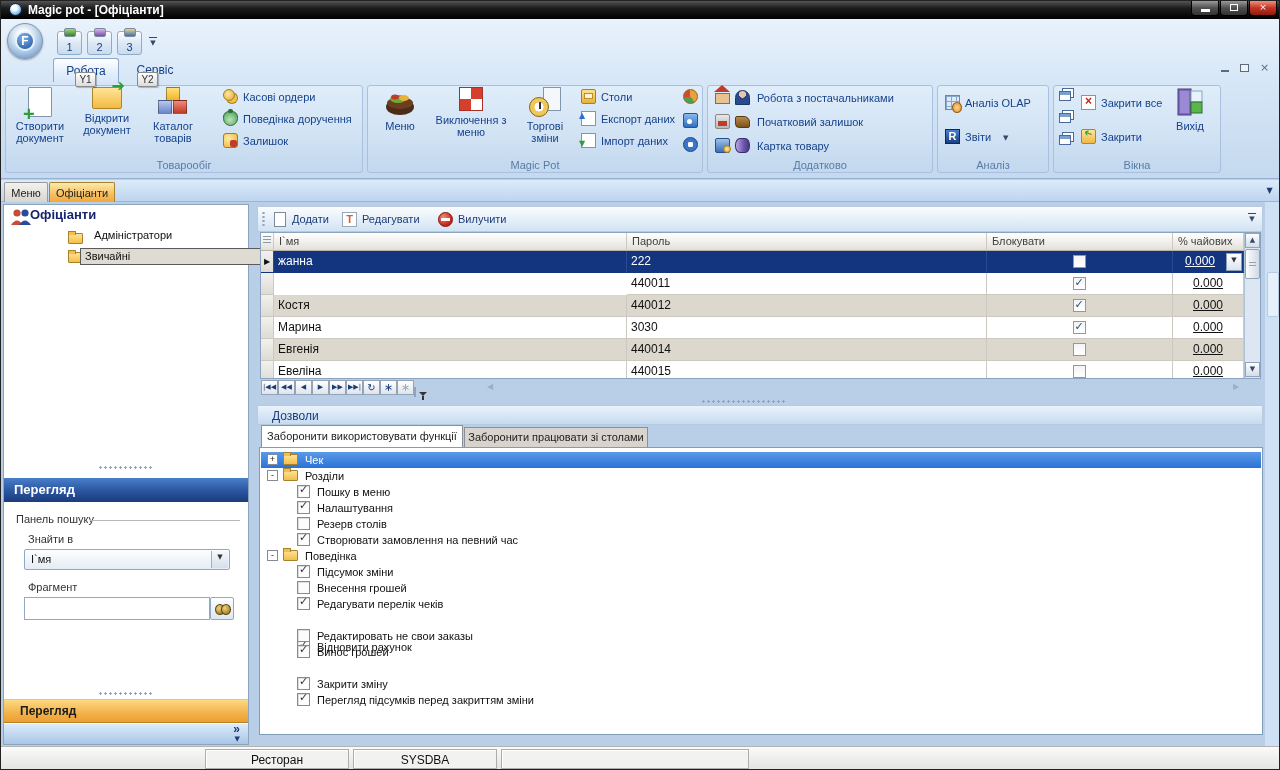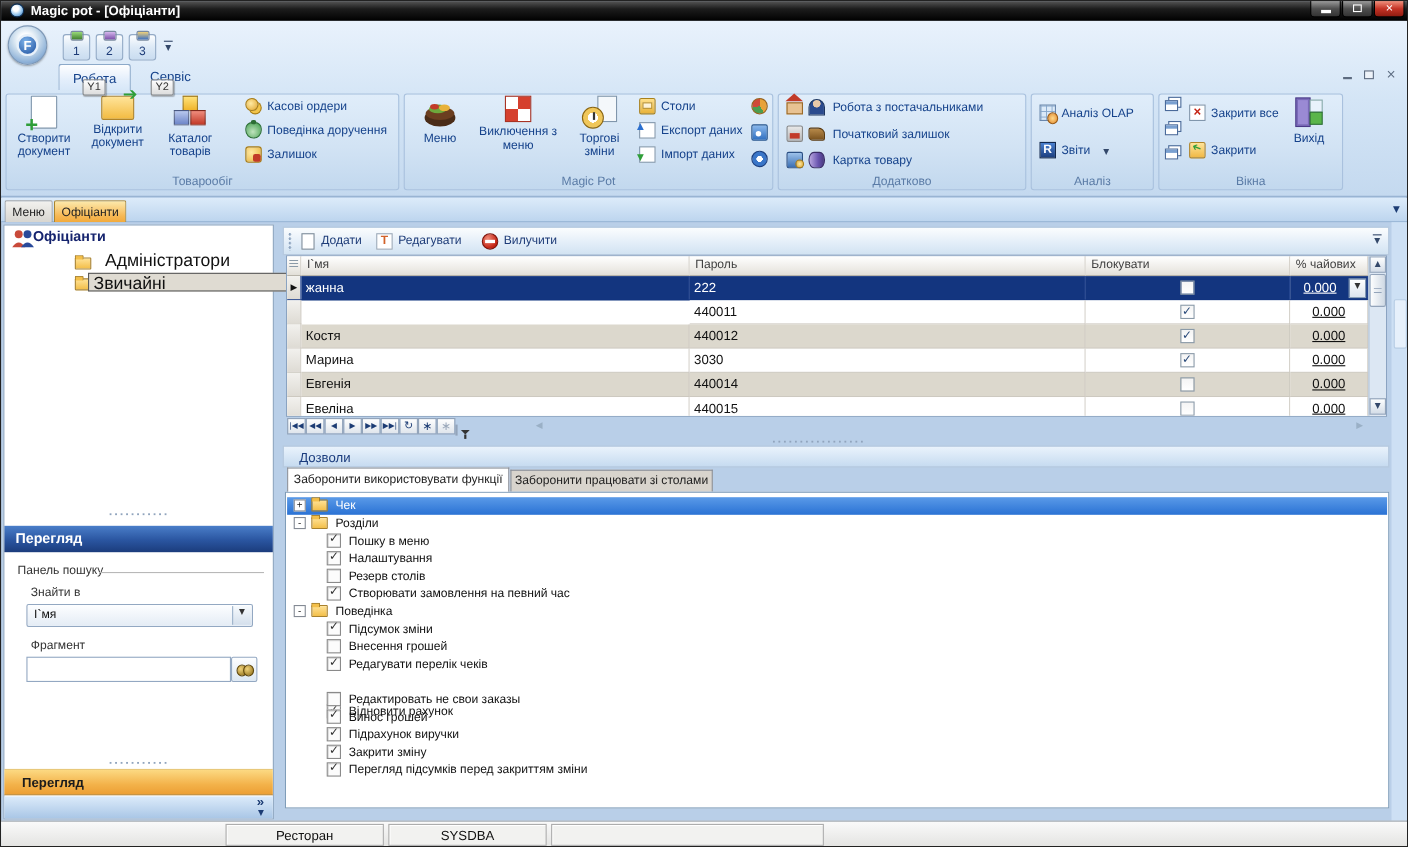--- a/index.html
+++ b/index.html
@@ -121,21 +121,21 @@
   .dtab { position:absolute; top:2px; height:20px; font-size:11px; text-align:center; padding-top:4px;
     border:1px solid #9a9a9a; border-bottom:none; border-radius:2px 2px 0 0; color:#222;
     background:linear-gradient(#f2f1ee,#d8d6d0); }
   .dtab.active { background:linear-gradient(#fce9ac,#f6b854 70%,#f2aa3c); border-color:#a9842e; font-size:11px; }
   #doctab-more { position:absolute; right:4px; top:4px; width:15px; height:15px; font-size:8px; color:#1c3c74; text-align:center; line-height:14px; }
 
   
   #leftpanel { position:absolute; left:2px; top:203px; width:246px; height:541px; background:#fff; border:1px solid #8aa3bf; }
   #lp-header { position:absolute; left:6px; top:3px; height:18px; }
   #lp-title { position:absolute; left:26px; top:2px; font-size:13px; font-weight:bold; color:#16246e; }
-  .treefold-row { position:absolute; left:0; width:100%; height:17px; font-size:16px; color:#111;padding-left:36px; }
+  .treefold-row { position:absolute; left:0; width:100%; height:17px; font-size:11px; color:#111;padding-left:36px; }
   .fold { position:relative; display:inline-block; width:15px; height:11px; background:linear-gradient(#ffe296,#f3bf4a);
     border:1px solid #a8812d; border-radius:1px; vertical-align:middle; }
   .fold::before { content:""; position:absolute; top:-3px; left:-1px; width:6px; height:3px; background:#f3bf4a;
     border:1px solid #a8812d; border-bottom:none; border-radius:1px 1px 0 0; }
   .lp-sel { position:absolute; left:48px; top:-2px; width:194px; height:17px; background:#dfdbd2; border:1px solid #5a5a5a; padding:1px 0 0 4px; }
   .hdots { background-image:radial-gradient(circle,#90a4bd 1px,transparent 1.3px); background-size:5px 5px; background-repeat:repeat-x; height:5px; }
   #lp-viewhdr { position:absolute; left:0px; top:273px; width:244px; height:24px;
     background:linear-gradient(#4a7ec9,#2a55a0 55%,#1b3c7c); color:#fff; font-size:13px; font-weight:bold; padding:4px 0 0 10px; }
   .lp-label { position:absolute; font-size:11px; color:#333; }
   #lp-groupline { position:absolute; left:86px; top:315px; width:150px; border-top:1px solid #b8b8b8; }
@@ -644,24 +644,20 @@
       <span class="tlabel" style="left:56px;">Відновити рахунок</span>
     </div>
     <div class="trow" style="top:180px;">
       <span class="cb" style="left:36px;" data-checked="false"></span>
       <span class="tlabel" style="left:56px;">Редактировать не свои заказы</span>
     </div>
     <div class="trow" style="top:196px;">
       <span class="cb" style="left:36px;" data-checked="true"></span>
       <span class="tlabel" style="left:56px;">Винос грошей</span>
     </div>
-    <div class="trow" style="top:212px;">
-      <span class="cb" style="left:36px;" data-checked="true"></span>
-      <span class="tlabel" style="left:56px;">Підрахунок виручки</span>
-    </div>
     <div class="trow" style="top:228px;">
       <span class="cb" style="left:36px;" data-checked="true"></span>
       <span class="tlabel" style="left:56px;">Закрити зміну</span>
     </div>
     <div class="trow" style="top:244px;">
       <span class="cb" style="left:36px;" data-checked="true"></span>
       <span class="tlabel" style="left:56px;">Перегляд підсумків перед закриттям зміни</span>
     </div>
   </div>
 

